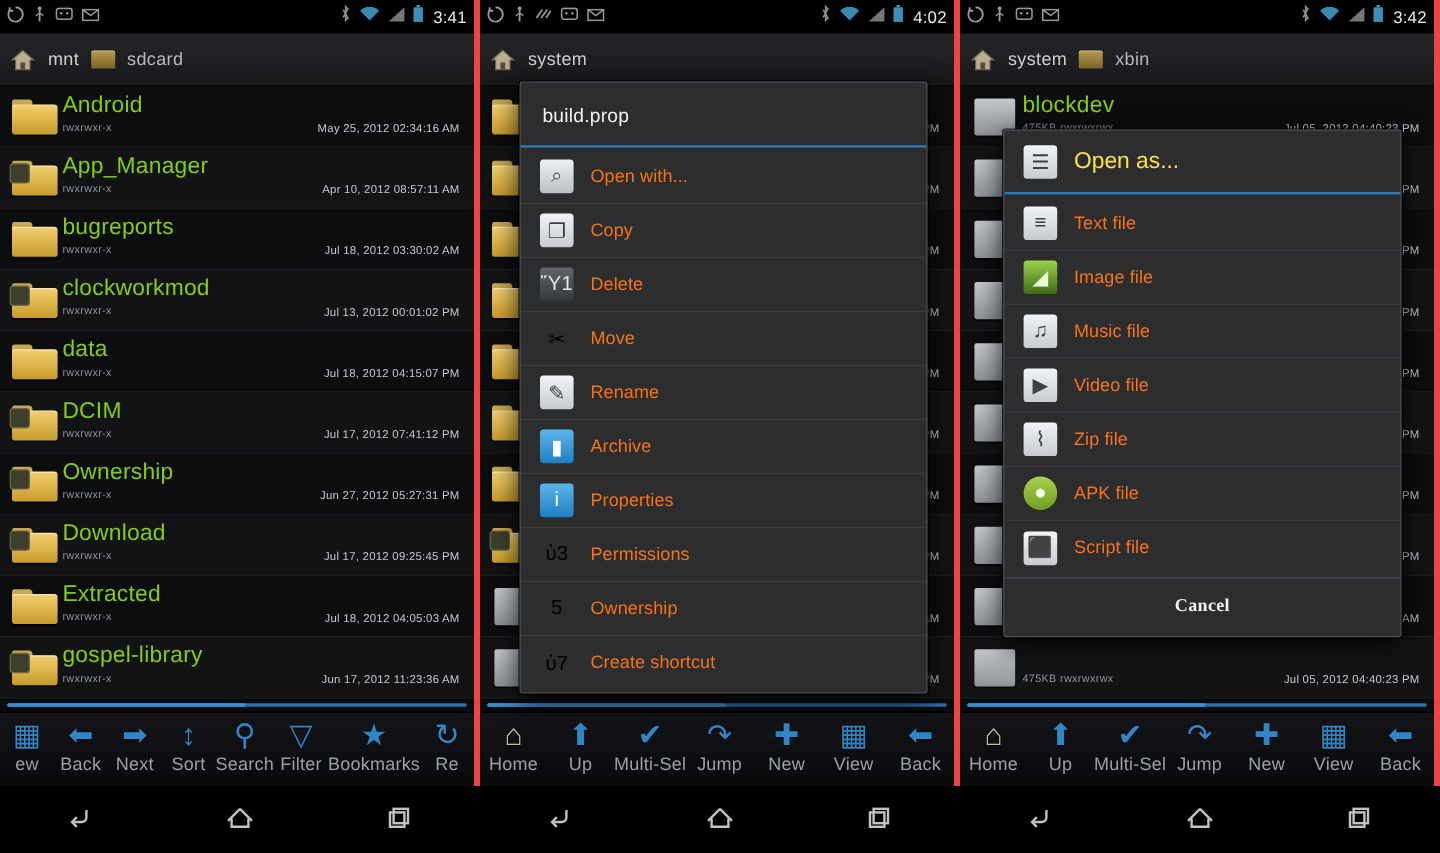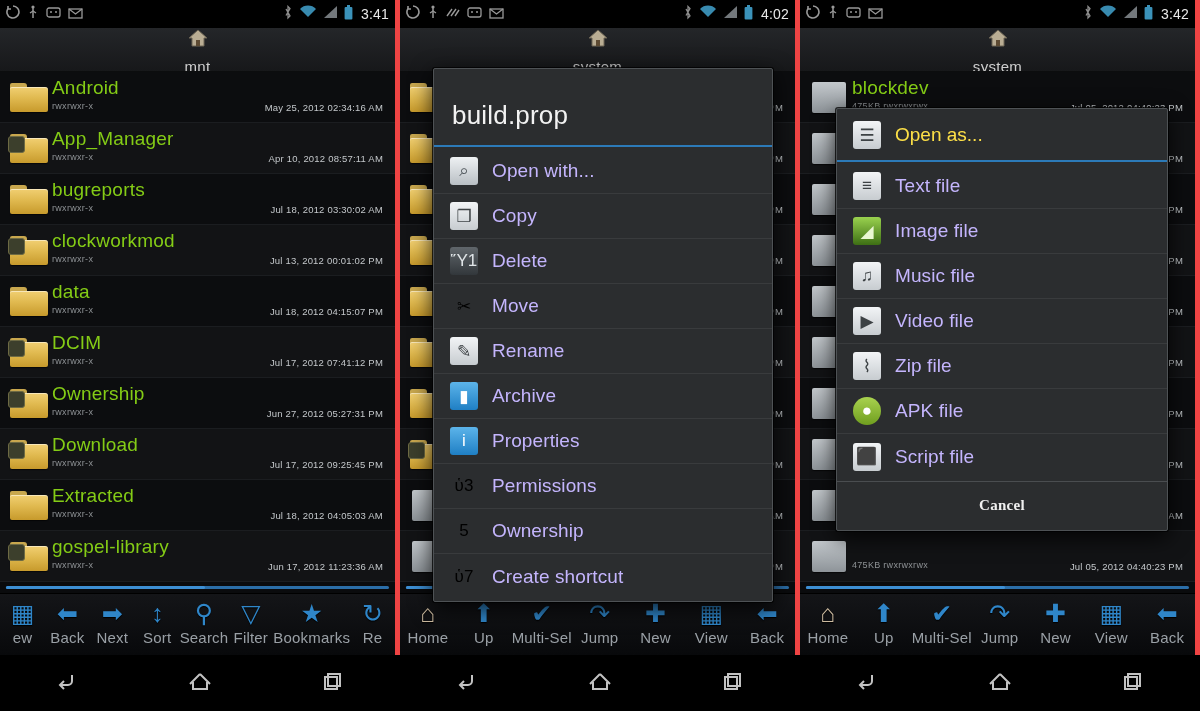--- a/index.html
+++ b/index.html
@@ -17,21 +17,21 @@
   .statusbar { position:relative; height:28px; background:#000; display:flex;
                align-items:center; padding:0 6px; }
   .sb-left { display:flex; align-items:center; gap:7px; }
   .sb-right { margin-left:auto; display:flex; align-items:center; gap:6px; }
   .sb-ico { display:inline-block; opacity:.75; }
   .sb-time { color:#e8e8e8; font-size:14px; letter-spacing:.2px; padding-left:2px; }
 
   
   .titlebar { height:44px; background:linear-gradient(#242629,#17181a);
               border-bottom:1px solid #000; display:flex; align-items:center;
-              padding:0 8px; gap:10px; position:relative;flex-direction:column; }
+              padding:0 8px; gap:10px; position:relative; }
   .titlebar:after { content:""; position:absolute; left:0; right:0; bottom:-1px; height:1px;
                     background:#0c0d0e; }
   .crumb { color:#cfcfcf; font-size:15px; letter-spacing:.3px; }
   .crumb.dim { color:#b9b9b9; }
   .home-ico { width:22px; height:20px; position:relative; flex:none; }
   .fold-mini { width:20px; height:15px; border-radius:2px 2px 1px 1px; flex:none;
                background:linear-gradient(#b79a55,#7d6528); box-shadow:inset 0 1px 0 #d8bd7e; }
 
   
   .list { position:relative; height:519px; overflow:hidden; }
@@ -67,30 +67,30 @@
                 display:flex; align-items:flex-start; padding-top:6px; }
   .tbitem { flex:1; display:flex; flex-direction:column; align-items:center; gap:2px; }
   .tbglyph { font-size:25px; line-height:27px; color:#2f86c9; text-shadow:0 1px 1px #000; }
   .tbglyph.home { color:#cdbba0; }
   .tblabel { font-size:15px; color:#9aa0a6; letter-spacing:.2px; white-space:nowrap; }
 
   
   .dialog { position:absolute; z-index:40; background:#2b2d2f;
             border:1px solid #4e5255; border-radius:2px;
             box-shadow:0 0 0 1px rgba(0,0,0,.75), 0 6px 22px rgba(0,0,0,.85); }
-  .dlg-title { color:#f2f2f2; font-size:26px; padding:20px 18px 14px;
-               border-bottom:2px solid #2c7ab8; letter-spacing:.2px;margin-top:11px; }
+  .dlg-title { color:#f2f2f2; font-size:16px; padding:20px 18px 14px;
+               border-bottom:2px solid #2c7ab8; letter-spacing:.2px; }
   .dlg-head-row { display:flex; align-items:center; gap:14px; padding:12px 16px 11px;
                   border-bottom:2px solid #2c7ab8; }
   .dlg-head-row .hlabel { color:#fde047; font-size:19px; }
   .dlg-items { padding:2px 0 2px; }
   .ditem { display:flex; align-items:center; gap:14px; height:45px; padding:0 16px;
            border-bottom:1px solid #393b3d; }
   .ditem:last-child { border-bottom:none; }
-  .dlabel { color:#c4b5fd; font-size:19px; letter-spacing:.1px; }
+  .dlabel { color:#f97316; font-size:15px; letter-spacing:.1px; }
   .dicon { width:28px; height:28px; flex:none; position:relative; display:flex;
            align-items:center; justify-content:center; font-size:17px; border-radius:3px; }
   .ic-page { background:linear-gradient(#eef1f3,#b9bfc4); color:#4a5156; }
   .ic-blue { background:linear-gradient(#5cb4ea,#1f7fc4); color:#fff; }
   .ic-dark { background:linear-gradient(#60666b,#32373b); color:#dfe4e7; }
   .ic-white { background:linear-gradient(#f2f4f6,#c7ccd0); color:#3d4245; }
   .ic-green { background:linear-gradient(#a9d24f,#6f9e1f); color:#fff; border-radius:14px; }
   .ic-img { background:linear-gradient(#9ad24f,#3d6e14); color:#eaf7d2; }
   .ic-none { background:transparent; }
   .dlg-cancel { text-align:center; color:#f0f0f0; font-size:15px; font-weight:bold;

